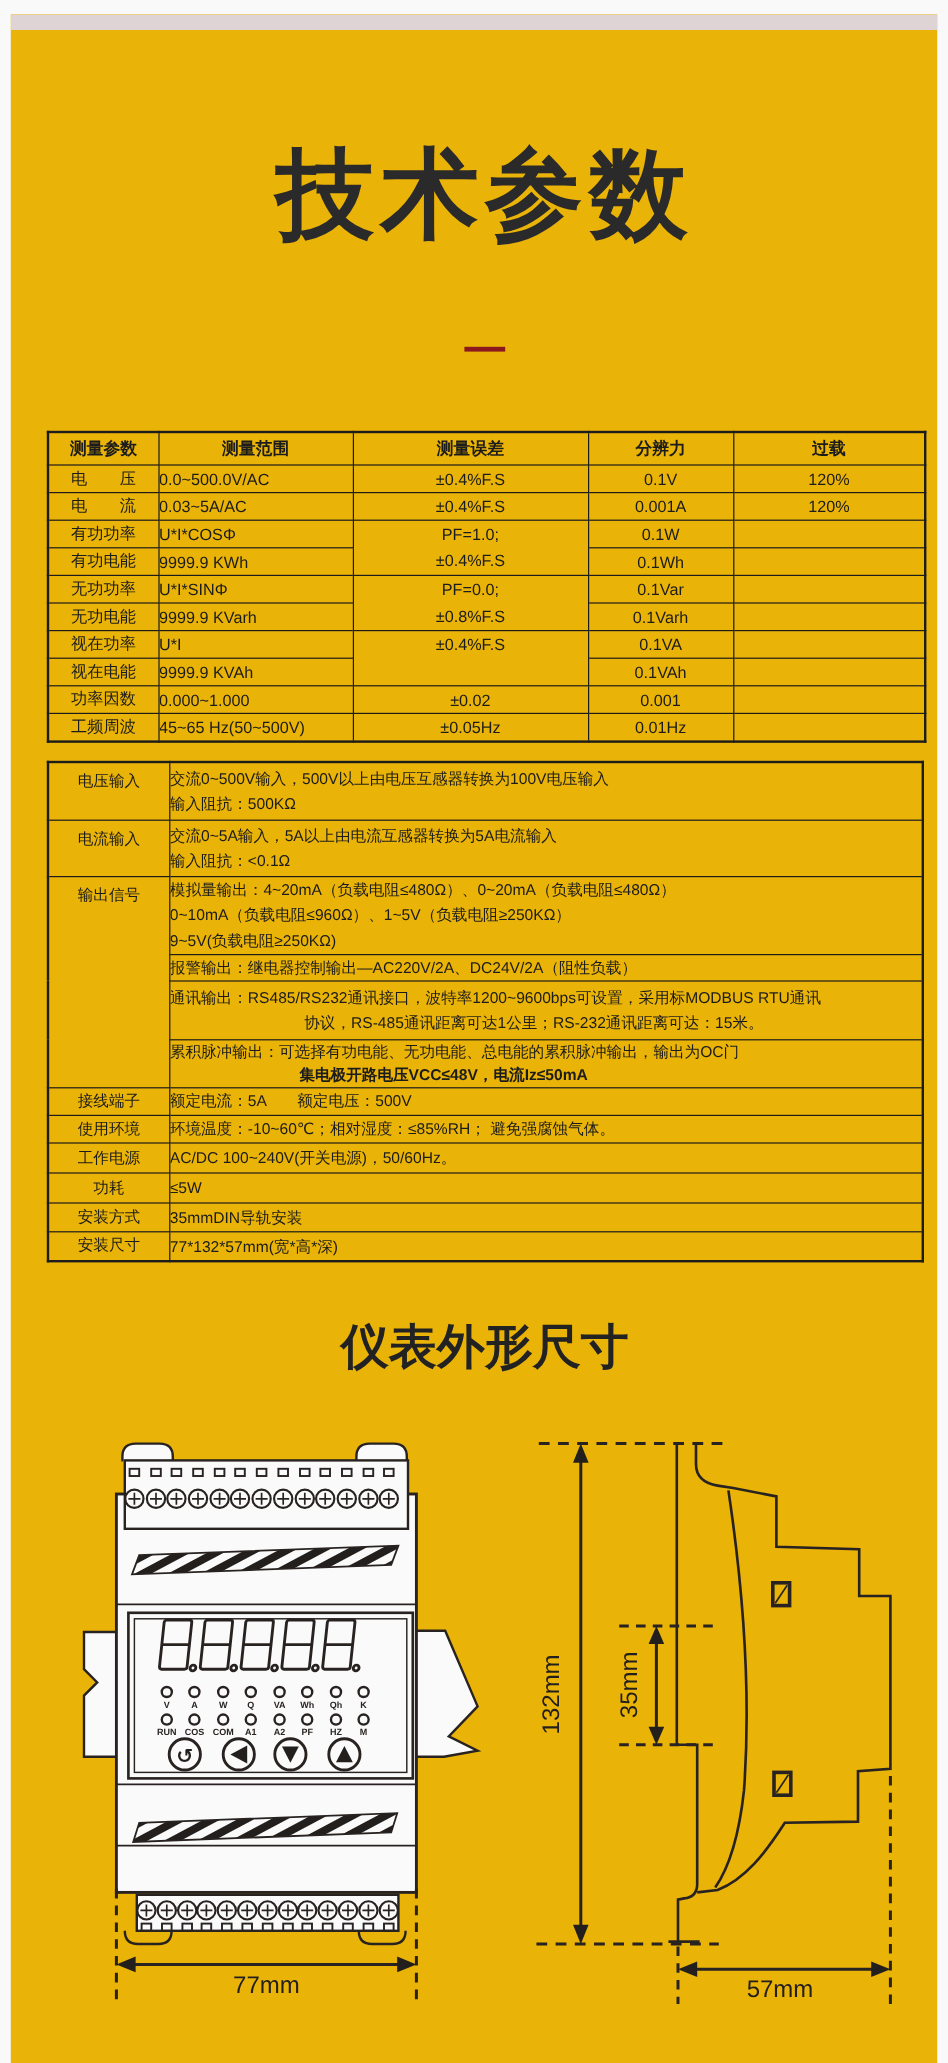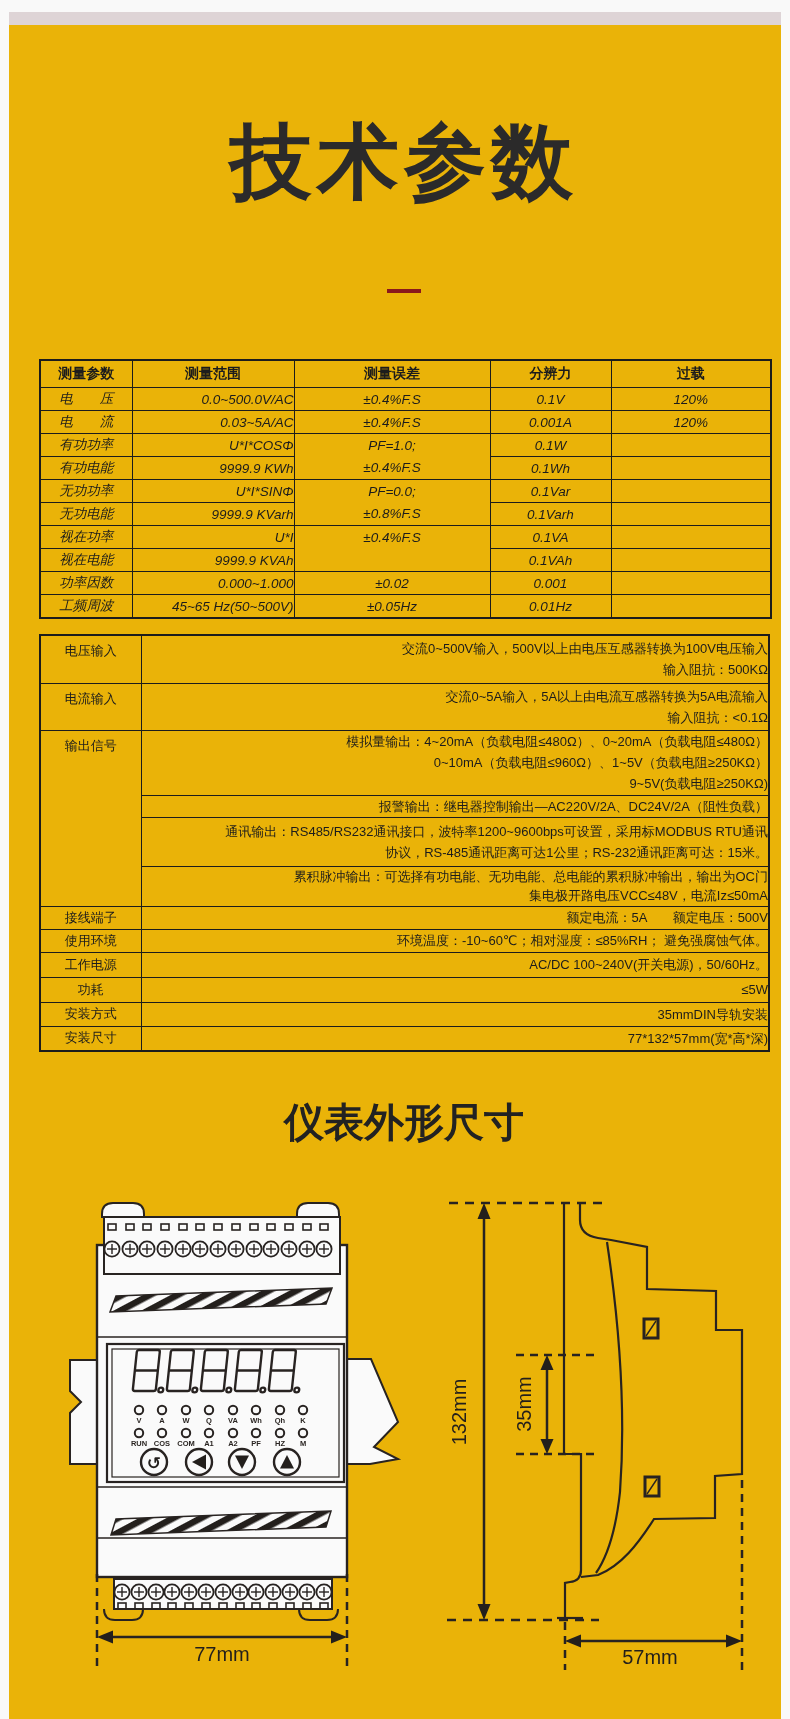--- a/index.html
+++ b/index.html
@@ -8,35 +8,35 @@
   .topstrip{position:absolute;left:0;top:0;width:790px;height:13px;background:#ded4d6;}
   .big-title{position:absolute;left:0;top:96px;width:790px;text-align:center;
              font-size:82px;font-weight:900;letter-spacing:5px;color:#2b2a2a;}
   .accent-line{position:absolute;left:378px;top:277px;width:34px;height:4px;background:#8a181c;}
   table{border-collapse:collapse;table-layout:fixed;background:transparent;border-radius:20px;}
   .spec{position:absolute;left:30px;width:731px;border:2px solid #1c1c1c;}
   .spec td,.spec th{border:1px solid #1c1c1c;padding:0;font-weight:400;font-size:13.5px;
                     color:#1c1c1c;overflow:hidden;white-space:nowrap;}
   .t1{top:347px;}
   .t1 th{font-size:14px;font-weight:700;height:26px;text-align:center;}
-  .t1 td{height:22px;font-style:italic;}
+  .t1 td{height:22px;}
   .cc{text-align:center;}
-  .pl20{text-align:right;padding-left:20px;}
+  .pl20{text-align:left;padding-left:20px;}
   .pl26{text-align:center;padding-left:26px;}
   .mergecell div{height:22px;line-height:22px;text-align:center;}
   .t2{top:622px;font-size:13px;}
   .t2 td{font-size:13px;}
   .lab{text-align:center;vertical-align:middle;font-size:13.5px;}
   .lab.top{vertical-align:top;padding-top:6px;}
-  .con{text-align:right;vertical-align:middle;padding-left:12px;}
+  .con{text-align:left;vertical-align:middle;padding-left:12px;}
   .con div{line-height:21px;}
   .tight div{line-height:19px;}
   .i1{}
   .i2{padding-left:112px;}
-  .i3{padding-left:108px;}
+  .i3{padding-left:108px;font-weight:bold;}
   .h48{height:48px;} .h47{height:47px;} .h65{height:65px;} .h21{height:21px;}
   .h49{height:49px;} .h40{height:40px;} .h23{height:23px;} .h25{height:25px;} .h24{height:24px;}
   .sec-title{position:absolute;left:0;top:1083px;width:790px;text-align:center;
              font-size:40px;font-weight:800;color:#222;}
   .drawing{position:absolute;left:45px;top:1080px;}
 </style>
 </head>
 <body>
 
 <div class="page">

